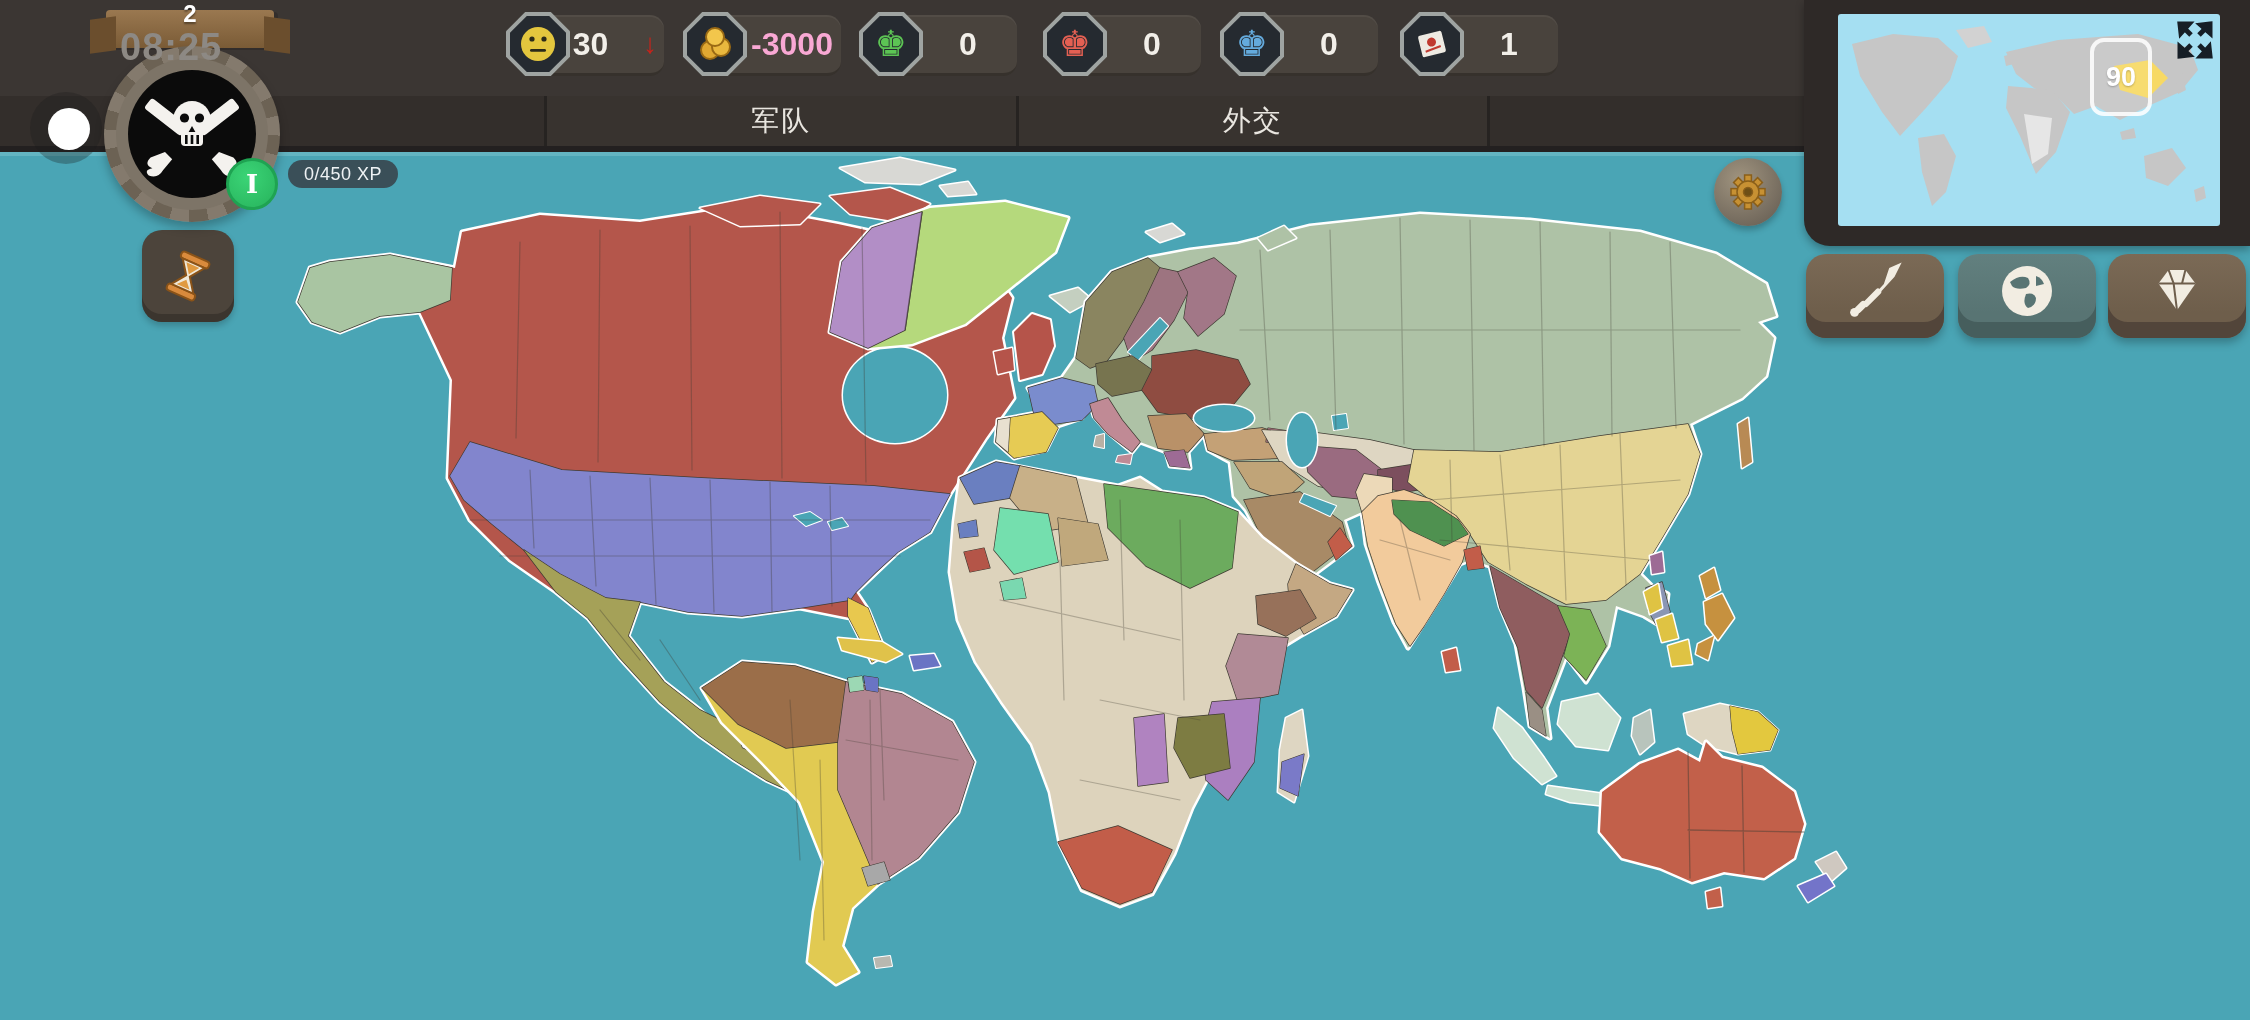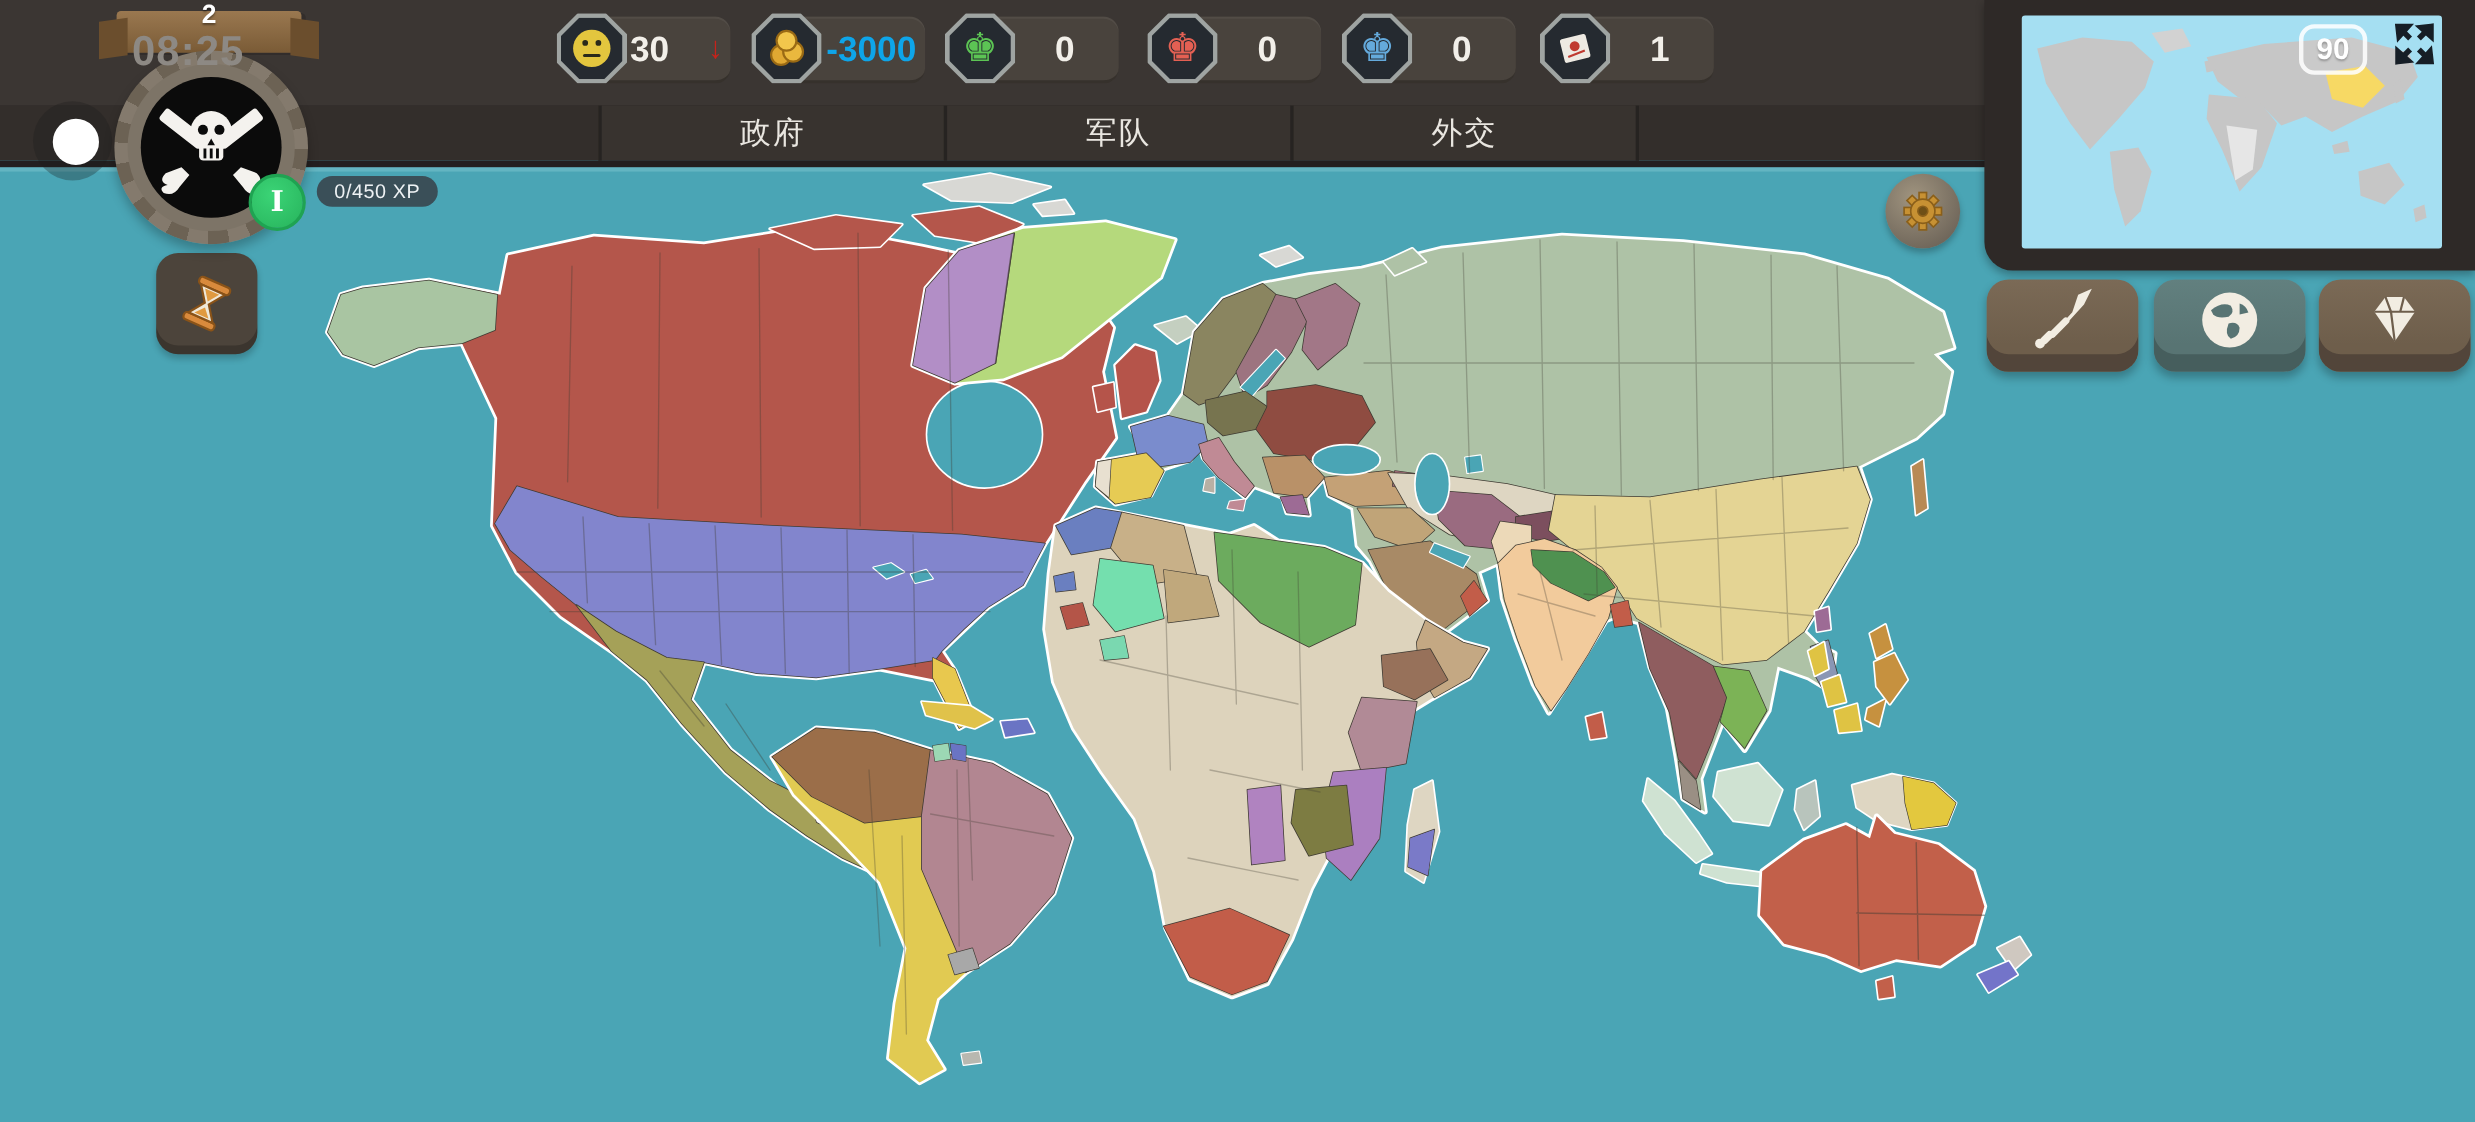--- a/index.html
+++ b/index.html
@@ -23,21 +23,21 @@
     font-size:28px;letter-spacing:2px;cursor:pointer;}
   .tab:last-child{border-right:3px solid #262321;}
   
   .res-group{position:absolute;top:12px;height:64px;z-index:6;}
   .plate{position:absolute;left:30px;top:3px;width:128px;height:58px;
     background:#49433d;border-radius:14px;border-bottom:3px solid #36312c;
     box-shadow:inset 0 2px 0 rgba(255,255,255,.05);
     display:flex;align-items:center;justify-content:center;padding-left:30px;
     width:98px;gap:33px;}
   .plate .val{color:#f2efe9;font-size:32px;font-weight:bold;}
-  .plate .val.neg{color:#0ea5e9;}
+  .plate .val.neg{color:#f9a8d4;}
   .plate .trend{color:#c6231b;font-size:28px;font-weight:bold;margin-left:2px;}
   .hexring{position:absolute;left:0;top:0;width:64px;height:64px;z-index:2;
     clip-path:polygon(30% 0,70% 0,100% 30%,100% 70%,70% 100%,30% 100%,0 70%,0 30%);
     background:#9fa4a2;display:flex;align-items:center;justify-content:center;}
   .hexin{width:56px;height:56px;
     clip-path:polygon(30% 0,70% 0,100% 30%,100% 70%,70% 100%,30% 100%,0 70%,0 30%);
     background:#252a30;display:flex;align-items:center;justify-content:center;}
   .crown{font-size:36px;line-height:1;font-family:"DejaVu Sans",sans-serif;}
   
   .ribbon{position:absolute;left:106px;top:10px;width:168px;height:38px;z-index:7;
@@ -81,21 +81,21 @@
     border-radius:50%;z-index:6;cursor:pointer;
     background:radial-gradient(circle at 38% 32%,#a0947f,#6f665a 78%);
     box-shadow:0 4px 6px rgba(0,0,0,.25);
     display:flex;align-items:center;justify-content:center;}
   
   .mappanel{position:absolute;left:1804px;top:0;width:446px;height:246px;
     background:#2e2927;border-bottom-left-radius:26px;z-index:10;
     box-shadow:0 4px 8px rgba(0,0,0,.3);}
   .minimap{position:absolute;left:34px;top:14px;width:382px;height:212px;
     background:#a5dff2;border-radius:3px;overflow:hidden;cursor:pointer;}
-  .zoom-badge{position:absolute;left:252px;top:8px;height:38px;padding:0 12px;
+  .zoom-badge{position:absolute;left:252px;top:24px;height:38px;padding:16px 12px;
     border:4px solid rgba(255,255,255,.85);border-radius:14px;
     display:flex;align-items:center;color:#fff;font-size:27px;font-weight:bold;
     text-shadow:0 1px 2px rgba(0,0,0,.25);background:rgba(255,255,255,.08);}
   .expand-ic{position:absolute;left:336px;top:4px;}
   
   .act-btn{position:absolute;top:254px;width:138px;height:84px;border-radius:20px;
     z-index:10;cursor:pointer;display:flex;align-items:center;justify-content:center;
     background:linear-gradient(180deg,#7b6a56,#6e5e4b 70%);
     box-shadow:inset 0 -16px 0 #52453a,0 5px 8px rgba(0,0,0,.25);}
   .act-btn.teal{background:linear-gradient(180deg,#62807f,#587473 70%);
@@ -216,21 +216,20 @@
       <path d="M1060,560 L1064,700 M1120,500 L1124,640 M1180,520 L1184,700 M1000,600 L1180,640 M1100,700 L1200,720 M1080,780 L1180,800" fill="none" stroke="#3f3b33" stroke-width="1.2" opacity="0.3" stroke-linejoin="round" stroke-linecap="round" style="paint-order: stroke;"></path>
       <path d="M1400,520 L1420,600 M1380,540 L1450,560" fill="none" stroke="#3f3b33" stroke-width="1.2" opacity="0.3" stroke-linejoin="round" stroke-linecap="round" style="paint-order: stroke;"></path>
       <path d="M922,212 L905,330" fill="none" stroke="#3f3b33" stroke-width="1.4" opacity="0.6" stroke-linejoin="round" stroke-linecap="round" style="paint-order: stroke;"></path>
     </svg>
   <div class="ocean-strip"></div>
 
   <div class="topbar"></div>
 
   <div class="tabrow">
     <div class="tabs">
-      <div class="tab">政府</div>
       <div class="tab">军队</div>
       <div class="tab">外交</div>
     </div>
     <div class="lip"></div>
   </div>
 
   <div class="res-group" style="left:506px">
     <div class="plate">
       <span class="val">30</span>
       <span class="trend">↓</span>

